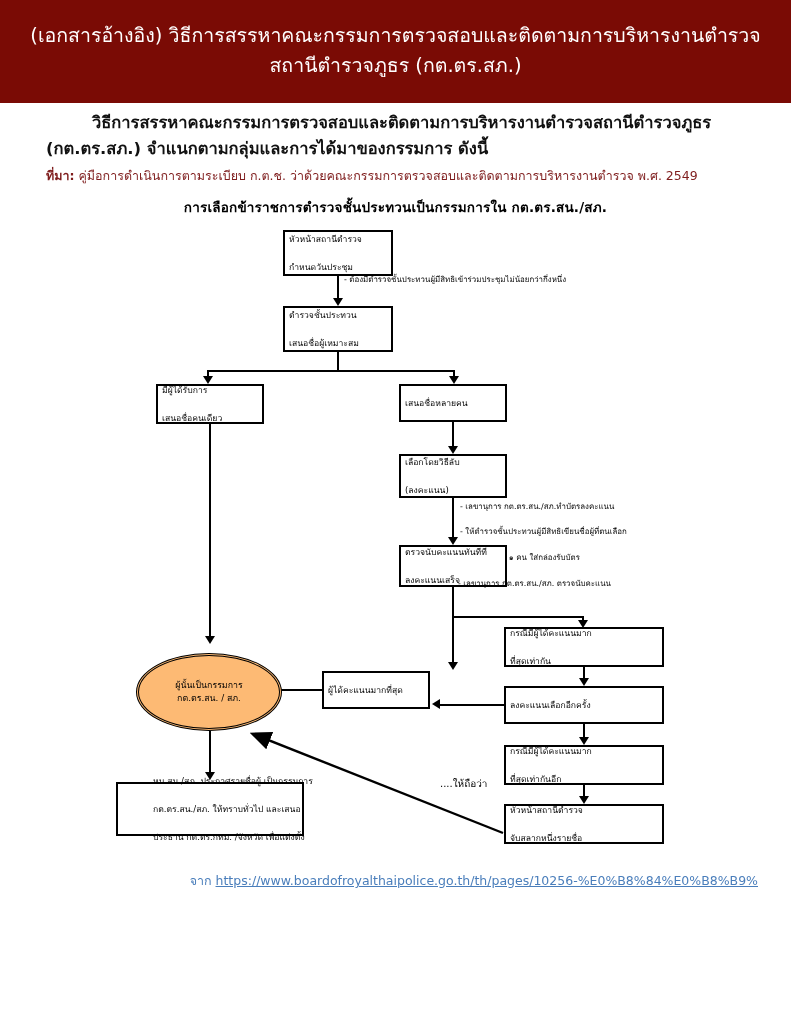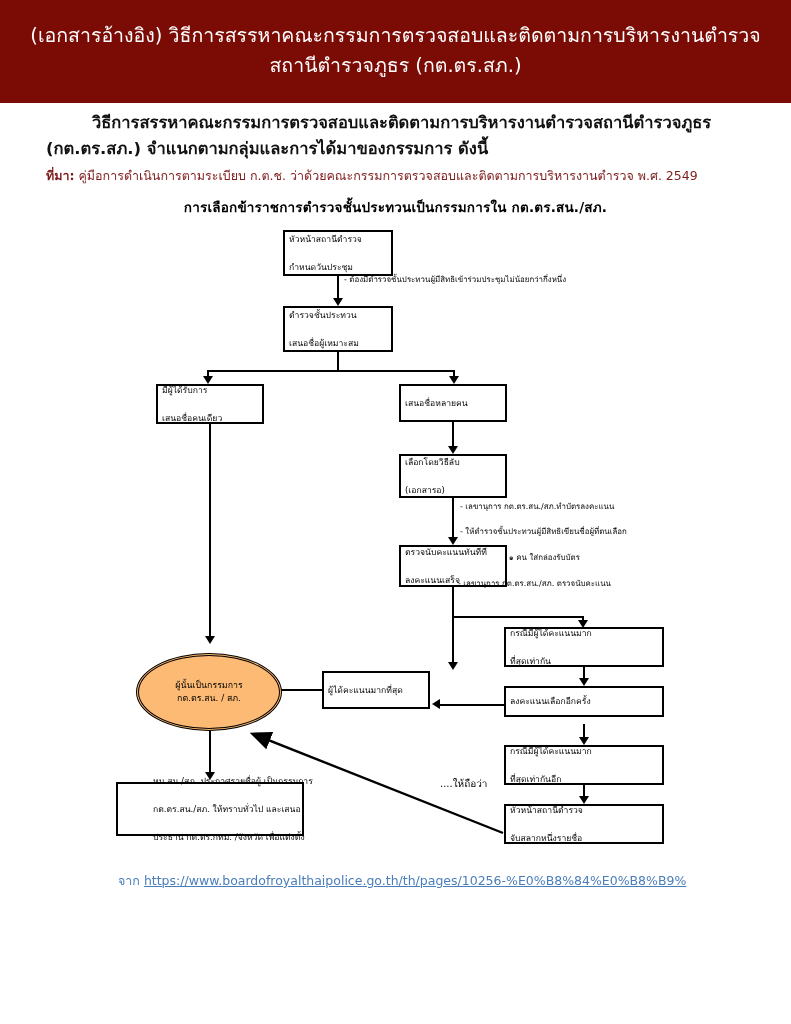--- a/index.html
+++ b/index.html
@@ -75,21 +75,21 @@
     position:absolute;font-size:7.9px;line-height:1.62;color:#000;
     white-space:pre-line;
   }
 
   
   .diag{position:absolute;left:0;top:0;width:791px;height:660px;pointer-events:none;}
 
   
   .footer{
     position:absolute;left:118px;top:872px;width:640px;
-    font-size:12.5px;color:#4a7ebb;line-height:1.4;
+    font-size:12.5px;color:#4a7ebb;line-height:1.4;text-align:right;
   }
   .footer .lead{color:#4a7ebb;}
   .footer a{color:#4a7ebb;text-decoration:underline;word-break:break-all;}
 </style>
 </head>
 <body>
 
 <div class="banner">
   <div class="banner-line">(เอกสารอ้างอิง)  วิธีการสรรหาคณะกรรมการตรวจสอบและติดตามการบริหารงานตำรวจ</div>
   <div class="banner-line">สถานีตำรวจภูธร (กต.ตร.สภ.)</div>
@@ -140,21 +140,21 @@
   </div>
 
   <div class="ln v" style="left:208.8px;top:228px;height:215px;"></div>
   <div class="arrow down" style="left:204.8px;top:440px;"></div>
 
   <div class="ln v" style="left:451.8px;top:226px;height:26px;"></div>
   <div class="arrow down" style="left:447.8px;top:250px;"></div>
 
   <div class="node" style="left:399px;top:258px;width:108px;height:44px;">
     <span>เลือกโดยวิธีลับ</span>
-    <span>(เอกสารอ)</span>
+    <span>(ลงคะแนน)</span>
   </div>
 
   <div class="ln v" style="left:451.8px;top:302px;height:42px;"></div>
   <div class="arrow down" style="left:447.8px;top:341px;"></div>
   <div class="note" style="left:460px;top:292px;width:240px;">
     <div>-  เลขานุการ กต.ตร.สน./สภ.ทำบัตรลงคะแนน</div>
     <div>- ให้ตำรวจชั้นประทวนผู้มีสิทธิเขียนชื่อผู้ที่ตนเลือก</div>
     <div style="padding-left:22px;">จำนวน ๑ คน ใส่กล่องรับบัตร</div>
   </div>
 
@@ -173,21 +173,21 @@
   <div class="arrow down" style="left:447.8px;top:466px;"></div>
 
   <div class="node" style="left:504px;top:431px;width:160px;height:40px;">
     <span>กรณีมีผู้ได้คะแนนมาก</span>
     <span>ที่สุดเท่ากัน</span>
   </div>
 
   <div class="ln v" style="left:582.8px;top:471px;height:14px;"></div>
   <div class="arrow down" style="left:578.8px;top:482px;"></div>
 
-  <div class="node" style="left:504px;top:490px;width:160px;height:31px;">
+  <div class="node" style="left:504px;top:490px;width:160px;height:38px;">
     <span>ลงคะแนนเลือกอีกครั้ง</span>
   </div>
 
   <div class="ln v" style="left:582.8px;top:528px;height:16px;"></div>
   <div class="arrow down" style="left:578.8px;top:541px;"></div>
 
   <div class="node" style="left:504px;top:549px;width:160px;height:40px;">
     <span>กรณีมีผู้ได้คะแนนมาก</span>
     <span>ที่สุดเท่ากันอีก</span>
   </div>

